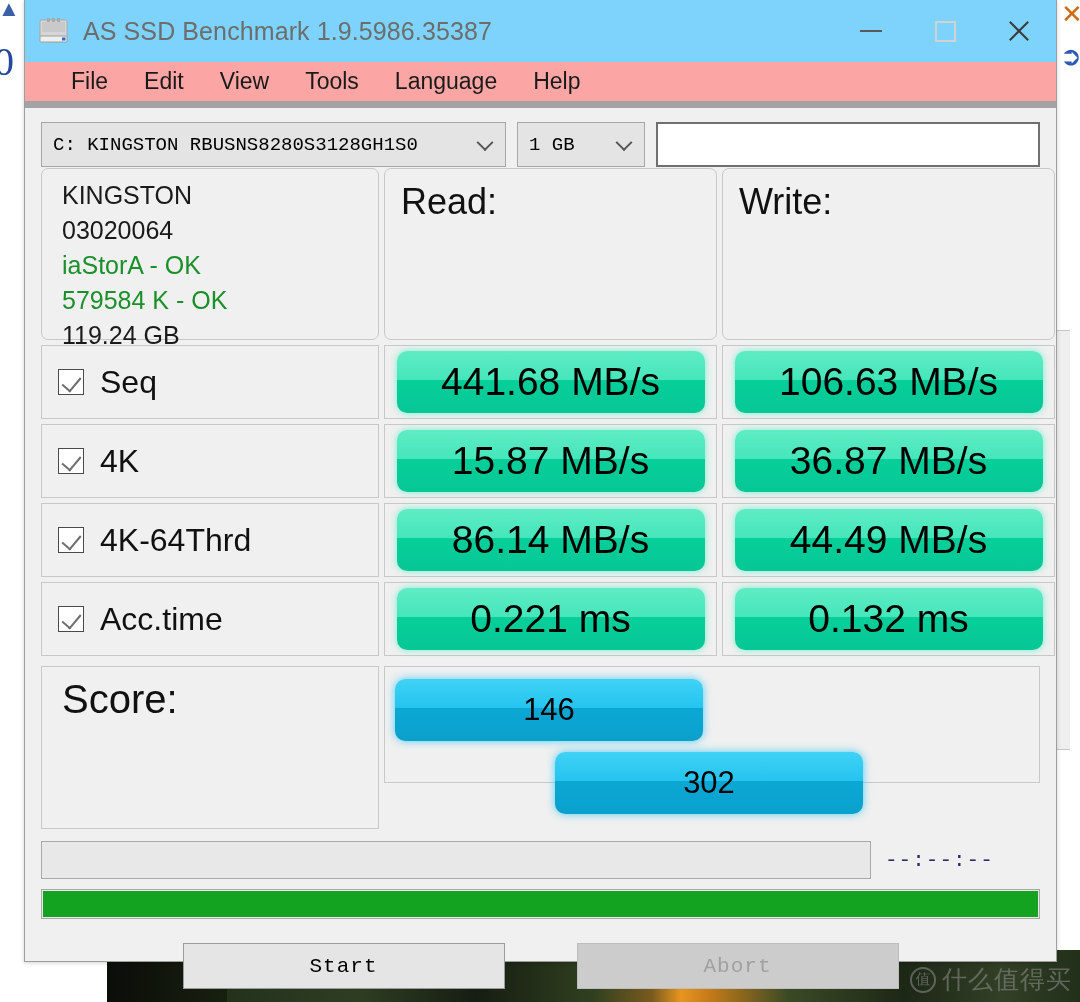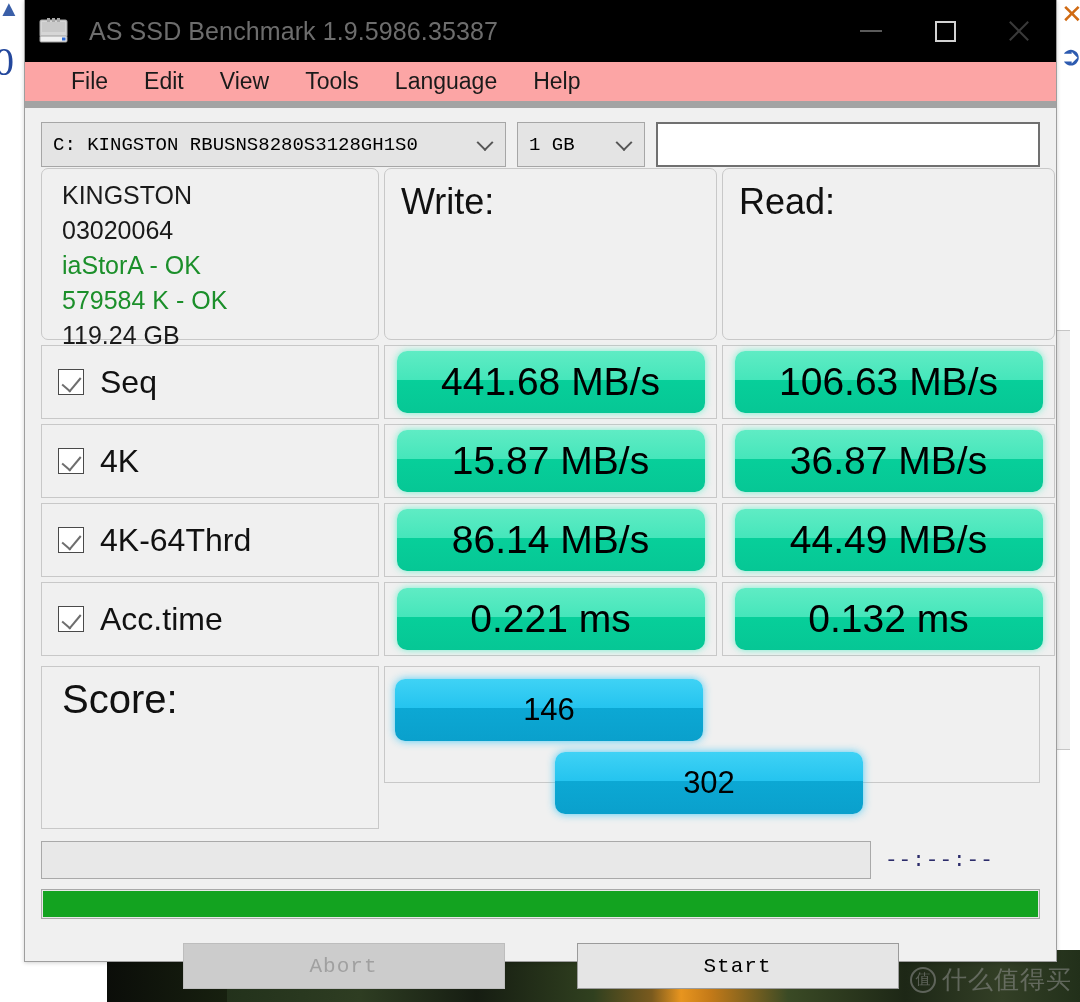--- a/index.html
+++ b/index.html
@@ -60,24 +60,23 @@
     background: #f0f0f0;
     border: 1px solid #9e9e9e;
     border-top: none;
     box-shadow: 0 1px 4px rgba(0,0,0,.18);
     display: flex; flex-direction: column;
   }
 
   
   .titlebar {
     height: 62px; flex: 0 0 62px;
-    background: #000000;
+    background: #7dd3fc;
     display: flex; align-items: center;
     position: relative;
-    gap: 6px;
   }
   .title-icon {
     width: 34px; height: 30px; margin-left: 12px; margin-right: 12px;
     flex: 0 0 34px;
     display: flex; align-items: center; justify-content: center;
   }
   .title-text {
     font-size: 25px; color: #6d6d6d; letter-spacing: .1px;
     white-space: nowrap;
   }
@@ -373,24 +372,24 @@
         <div class="cell label">
           <div class="info-list">
             <div class="info-line">KINGSTON</div>
             <div class="info-line">03020064</div>
             <div class="info-line ok">iaStorA - OK</div>
             <div class="info-line ok">579584 K - OK</div>
             <div class="info-line">119.24 GB</div>
           </div>
         </div>
         <div class="cell value">
+          <div class="header-title">Read:</div>
+        </div>
+        <div class="cell value">
           <div class="header-title">Write:</div>
-        </div>
-        <div class="cell value">
-          <div class="header-title">Read:</div>
         </div>
       </div>
 
       <div class="res-row data-row">
         <div class="cell label">
           <i class="checkbox"></i>
           <span class="row-label">Seq</span>
         </div>
         <div class="cell value">
           <div class="pill">
@@ -473,22 +472,22 @@
 
     <div class="footer">
       <div class="status-row">
         <div class="status-field"></div>
         <div class="timer">--:--:--</div>
       </div>
       <div class="progress-outer">
         <div class="progress-fill" style="width: 100%;"></div>
       </div>
       <div class="button-row">
+        <div class="btn">Start</div>
         <div class="btn disabled">Abort</div>
-        <div class="btn">Start</div>
       </div>
     </div>
 
   </div>
 </div>
 
 <div class="watermark">
   <span class="wm-badge">值</span>
   <span class="wm-text">什么值得买</span>
 </div>

